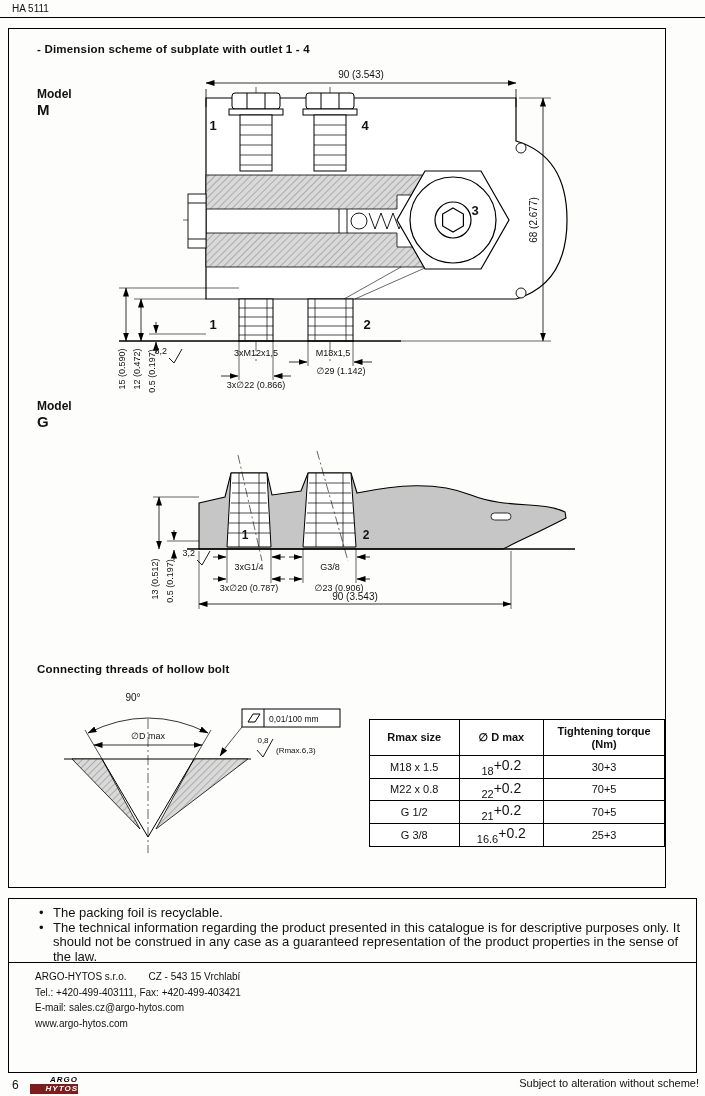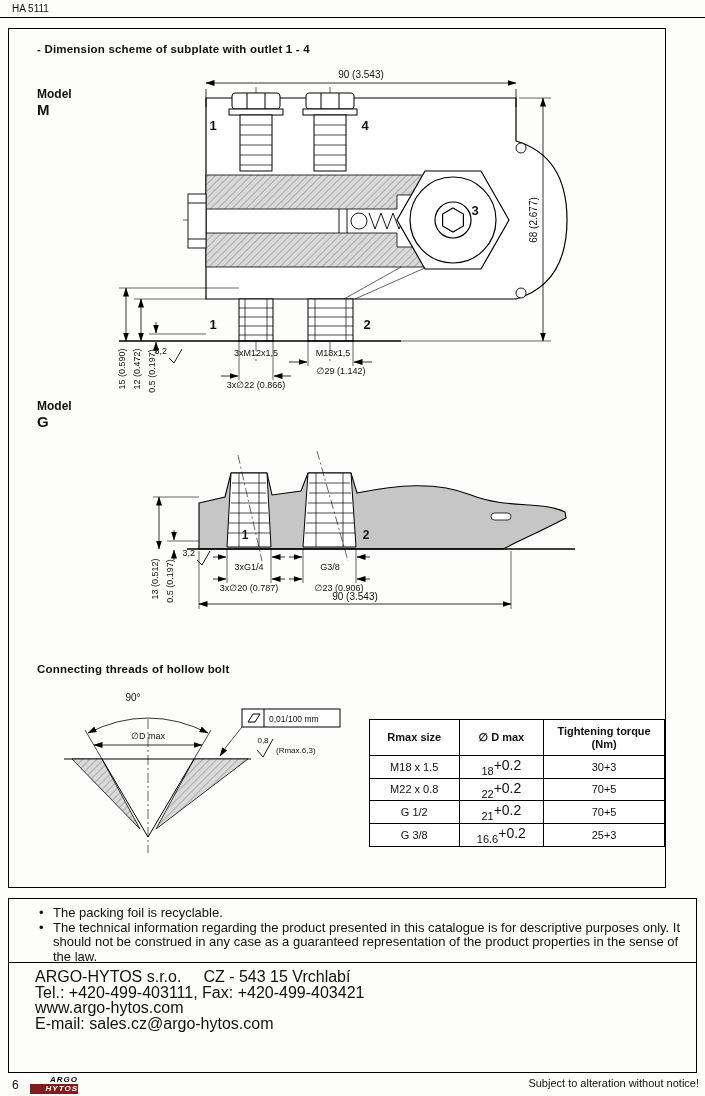--- a/index.html
+++ b/index.html
@@ -30,21 +30,21 @@
   .torque-table th { font-weight:bold; height:36px; line-height:13px; }
   .torque-table td { height:20px;margin-top:24px; }
   .torque-table sup { font-size:14px; }
 
   .bottom-box { position:absolute; left:8px; top:898px; width:689px; height:175px; border:1.5px solid #000; }
   .caution-head { height:34px; border-bottom:1.5px solid #000; padding:5px 0 0 26px; font-size:19px; font-weight:bold; }
   .caution-list { height:64px; border-bottom:1.5px solid #000; padding:7px 16px 20px 30px; font-size:13px; }
   .caution-item { display:flex; line-height:14.5px; }
   .caution-item .bullet { width:14px; flex:0 0 14px; }
   .caution-item .bullet::before { content:"\2022"; }
-  .contact { padding:6px 0 0 26px; font-size:16px; line-height:15.5px; }
+  .contact { padding:6px 0 0 26px; font-size:10px; line-height:15.5px; }
   .contact .gap { display:inline-block; width:22px; }
 
   .page-number { position:absolute; left:12px; top:1078px; font-size:12px; }
   .logo { position:absolute; left:30px; top:1076px; width:48px; text-align:right; }
   .logo-argo { color:#000; font-weight:bold; font-style:italic; font-size:8px; line-height:8px; letter-spacing:1px; }
   .logo-hytos { color:#fff; background:#7f1d1d; font-weight:bold; font-style:italic; font-size:8px; line-height:10px; letter-spacing:1px; }
   .footer-note { position:absolute; right:6px; top:1077px; font-size:11px; }
 </style>
 </head>
 <body>
@@ -404,25 +404,25 @@
       <div class="caution-item">
         <span class="bullet"></span>
         <span>The technical information regarding the product presented in this catalogue is for descriptive purposes only. It should not be construed in any case as a guaranteed representation of the product properties in the sense of the law.</span>
       </div>
     </div>
     <div class="contact">
       <div>
         <span>ARGO-HYTOS s.r.o.</span><span class="gap"></span><span>CZ - 543 15  Vrchlabí</span>
       </div>
       <div>Tel.: +420-499-403111, Fax: +420-499-403421</div>
+      <div>E-mail: sales.cz@argo-hytos.com</div>
       <div>www.argo-hytos.com</div>
-      <div>E-mail: sales.cz@argo-hytos.com</div>
     </div>
   </div>
 
   <div class="page-number">6</div>
   <div class="logo">
     <div class="logo-argo">ARGO</div>
     <div class="logo-hytos">HYTOS</div>
   </div>
-  <div class="footer-note">Subject to alteration without notice!</div>
+  <div class="footer-note">Subject to alteration without scheme!</div>
 
 </div>
 
 </body></html>

